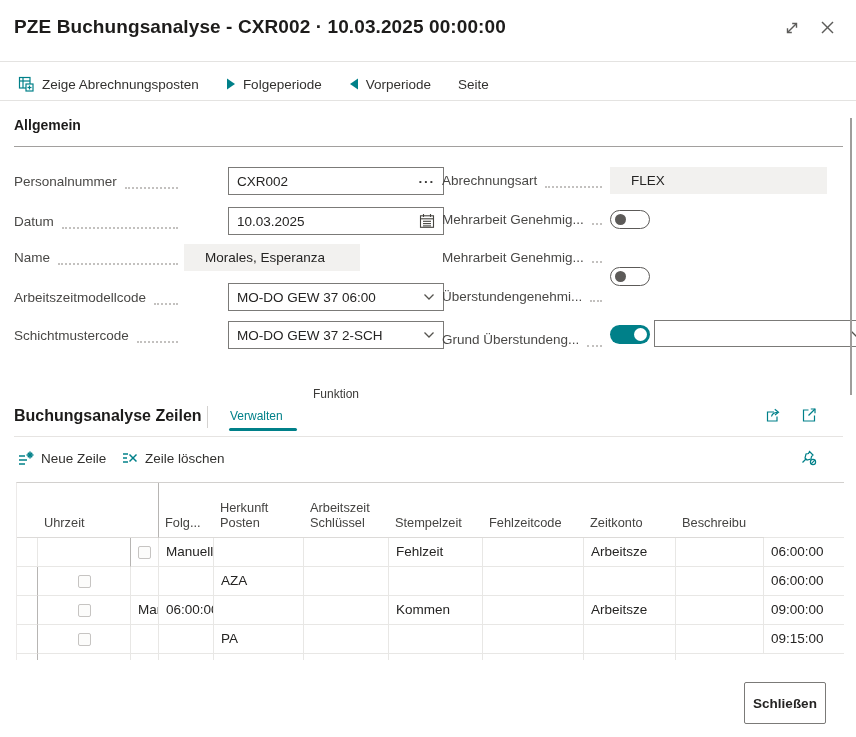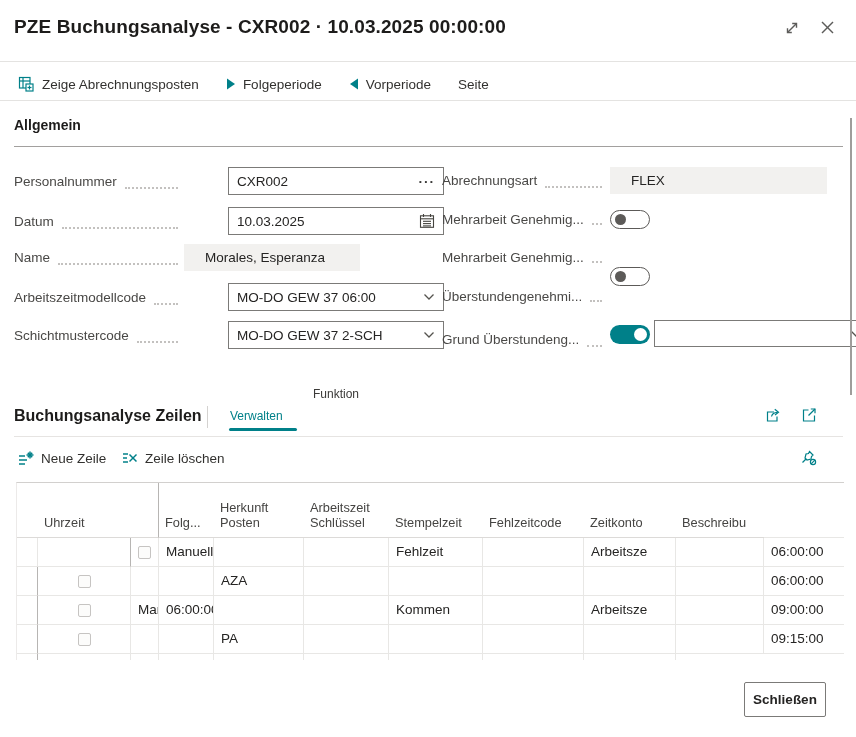--- a/index.html
+++ b/index.html
@@ -53,21 +53,21 @@
           grid-template-rows:55px repeat(5,29px); }
   .th { display:flex; align-items:flex-end; padding:0 6px 7px 6px; color:#454442; font-size:12.8px;
         line-height:15px; border-bottom:1px solid #dcdad8; overflow:hidden; cursor:pointer; }
   .td { line-height:28px; padding:0 7px; white-space:nowrap; overflow:hidden;
         border-right:1px solid #e8e7e5; border-bottom:1px solid #e8e7e5; cursor:text; }
   .td.center { display:flex; align-items:center; justify-content:center; padding:0; }
   .fz { border-right:1px solid #b7b5b3 !important; }
   .checkbox { width:13px; height:13px; border:1px solid #c6c4c2; border-radius:2px; background:#fcfcfb; cursor:pointer; }
 
   
-  .close-btn { left:744px; top:682px; width:82px; height:35px; background:#fff;
+  .close-btn { left:744px; top:682px; width:82px; height:42px; background:#fff;
                border:1px solid #7b7a78; border-radius:2px; display:flex; align-items:center;
                justify-content:center; font-weight:bold; font-size:13.5px; color:#252423; cursor:pointer; }
   .scroll-thumb { left:850px; top:118px; width:2px; height:277px; background:#9f9d9b; }
   svg { display:block; }
 </style>
 </head>
 <body>
 
 <div class="abs page-title">PZE Buchungsanalyse - CXR002 · 10.03.2025 00:00:00</div>
 

